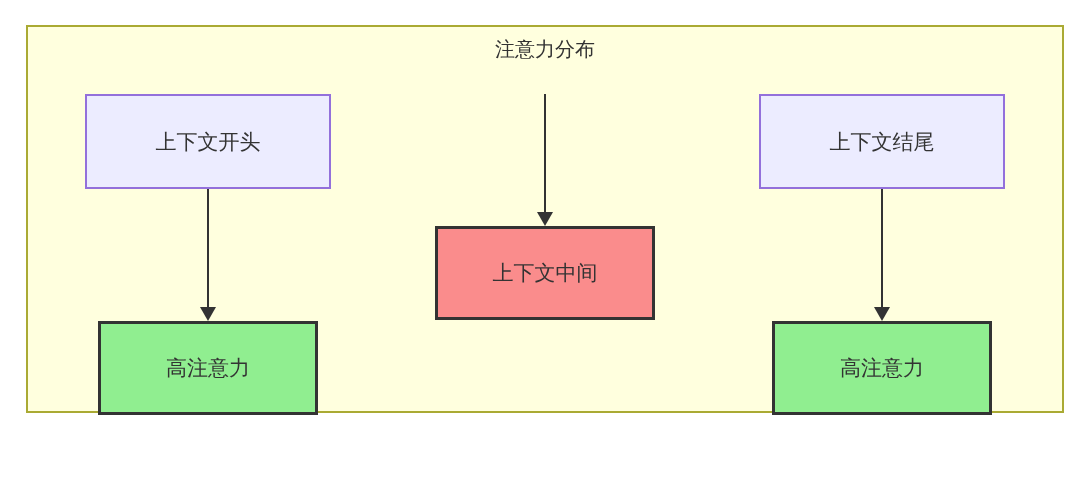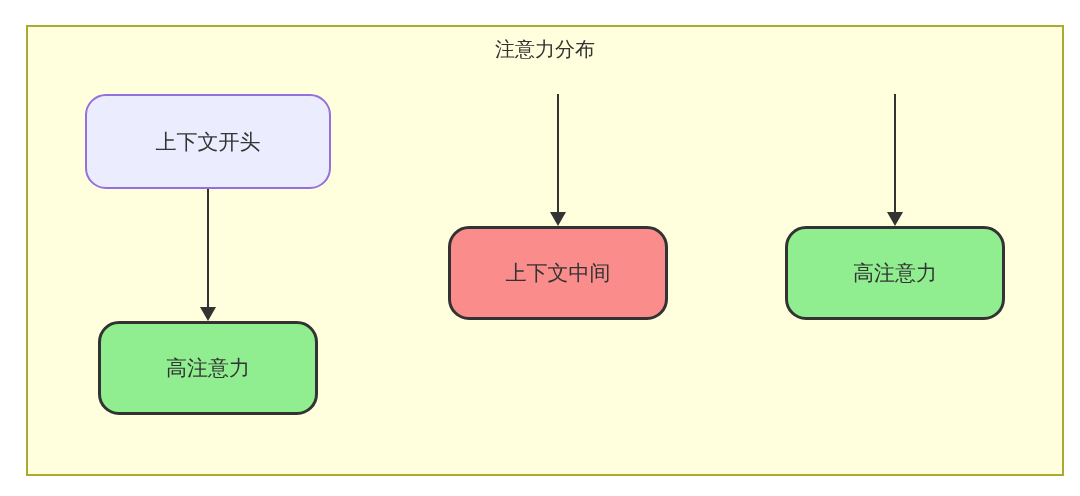--- a/index.html
+++ b/index.html
@@ -16,21 +16,21 @@
     left: 0; top: 0;
     width: 1080px;
     height: 496px;
     background: var(--canvas-background, #ffffff);
   }
   .cluster {
     position: absolute;
     left: 26px;
     top: 25px;
     width: 1038px;
-    height: 451px;
+    height: 388px;
     background: var(--cluster-fill, #FFFFDE);
     border: 2px solid var(--cluster-border, #AAAA33);
   }
   .cluster-title {
     margin-top: 10px;
     text-align: center;
     font-size: 20px;
     line-height: 24px;
     font-weight: 400;
     color: var(--text, #333333);
@@ -46,21 +46,20 @@
     flex-direction: column;
     align-items: center;
   }
   .node {
     display: flex;
     align-items: center;
     justify-content: center;
     font-size: 21px;
     color: var(--text, #333333);
     text-align: center;
-    border-radius: 21px;
   }
   .node.source {
     width: 246px;
     height: 95px;
     background: var(--source-fill, #ECECFF);
     border: 2px solid var(--source-border, #9370DB);
   }
   .node.target {
     width: 220px;
     height: 94px;
@@ -108,20 +107,21 @@
 
       <div class="column">
         <div class="arrow">
           <div class="arrow-line"></div>
           <div class="arrow-head"></div>
         </div>
         <div class="node target" data-type="low">上下文中间</div>
       </div>
 
       <div class="column">
+        <div class="node source">上下文结尾</div>
         <div class="arrow">
           <div class="arrow-line"></div>
           <div class="arrow-head"></div>
         </div>
         <div class="node target" data-type="high">高注意力</div>
       </div>
 
     </div>
   </div>
 </div>

